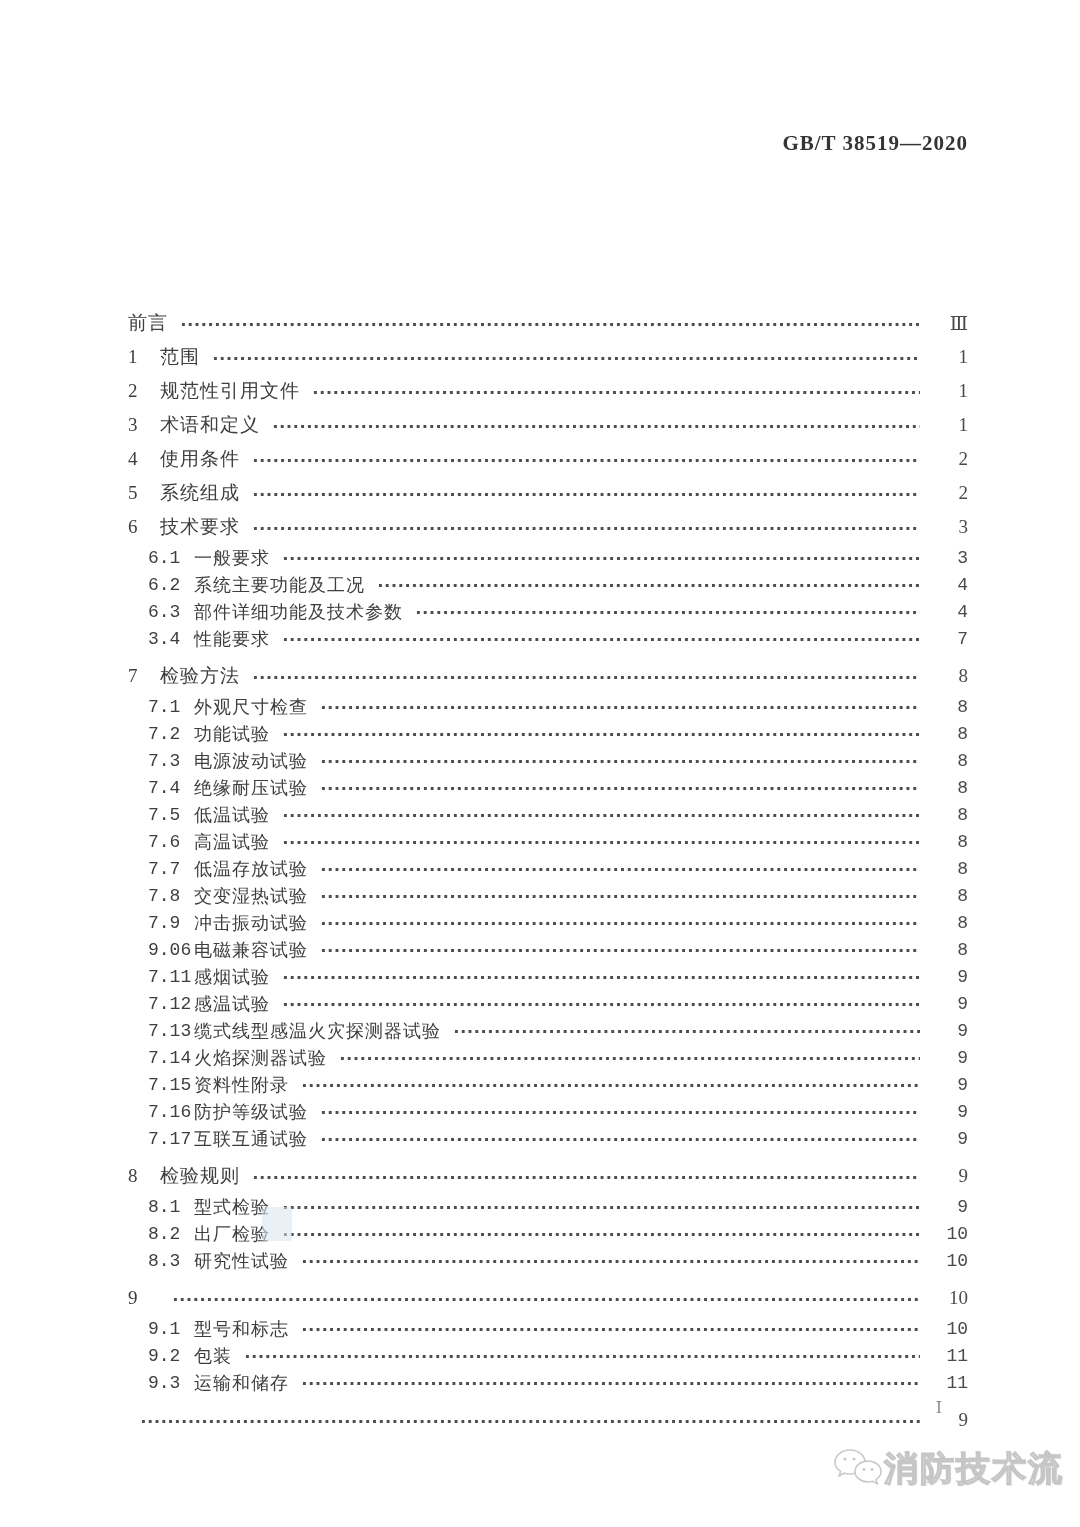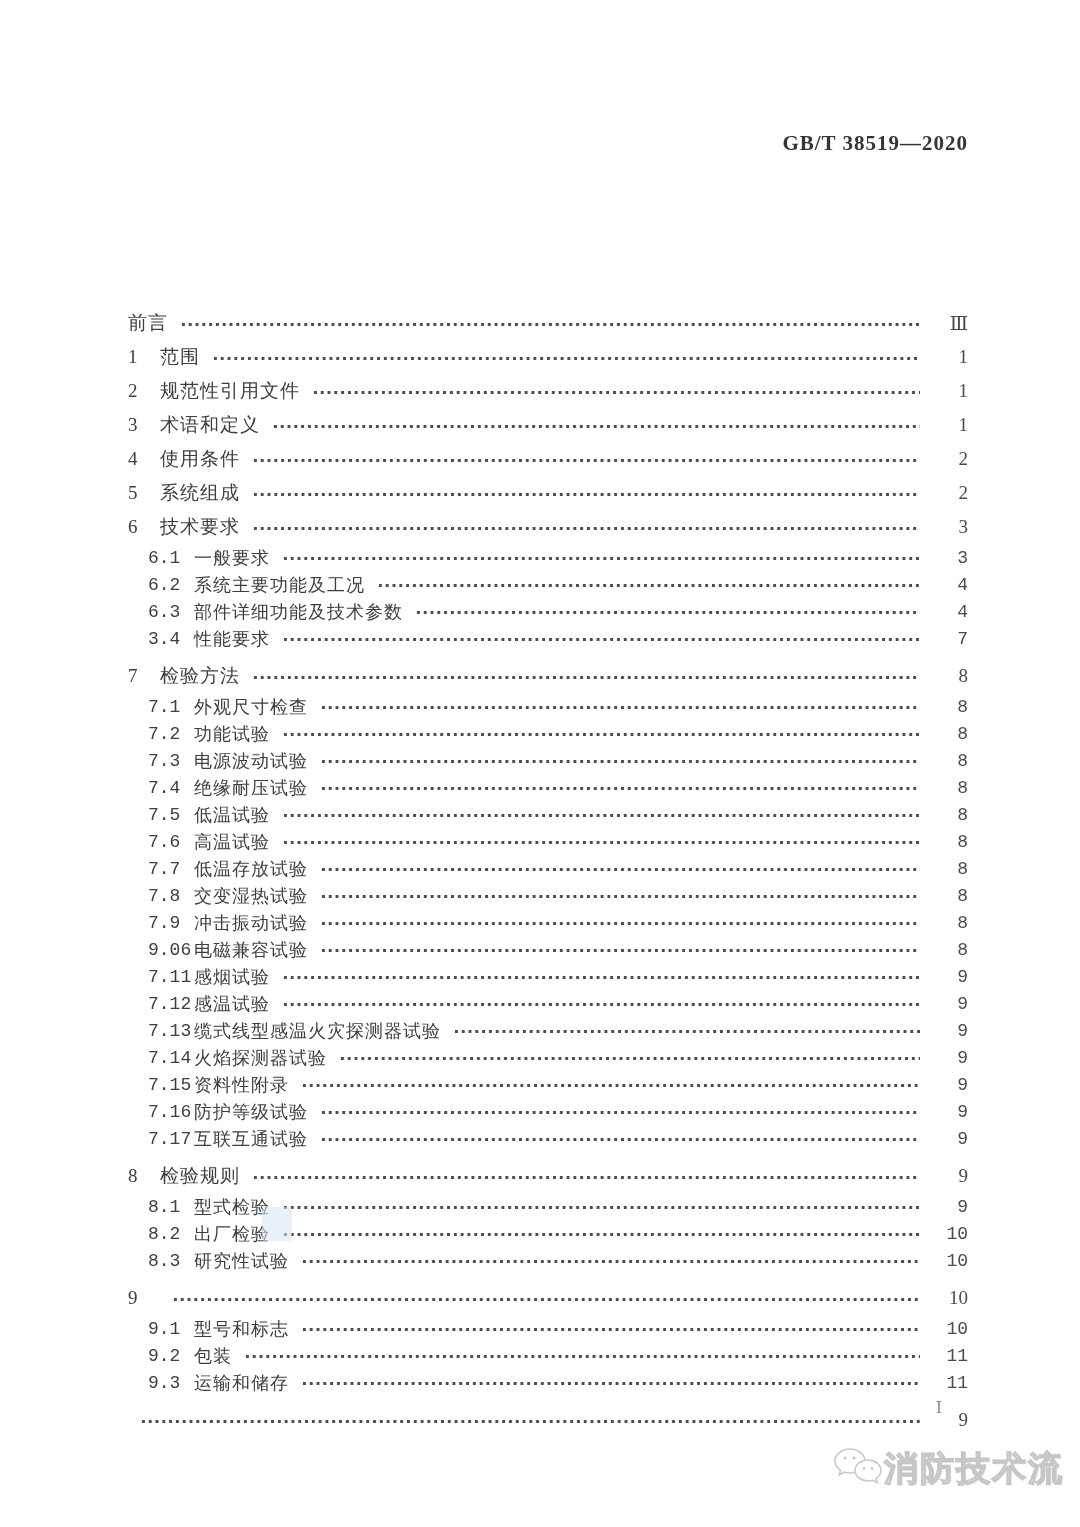--- a/index.html
+++ b/index.html
@@ -34,21 +34,21 @@
   .footer-num {
     position:absolute; top:1398px; right:138px;
     font-size:16px; color:#8a8a8a;
   }
   .smudge {
     position:absolute; left:262px; top:1207px; width:30px; height:34px;
     background:#d9e5ee; opacity:.55; border-radius:2px;
   }
   .watermark {
     position:absolute; right:16px; top:1446px;
-    display:flex; align-items:flex-start; gap:0;
+    display:flex; align-items:center; gap:0;
   }
   .watermark .wm-text {
     font-family:"Liberation Sans","DejaVu Sans",sans-serif;
     font-size:34px; font-weight:bold; color:#fbfbfb;
     -webkit-text-stroke:1.2px #c6c6c6;
     text-shadow:1px 1px 1px #d8d8d8;
     letter-spacing:2px;
   }
   .wm-icon svg { display:block; }
 </style>

